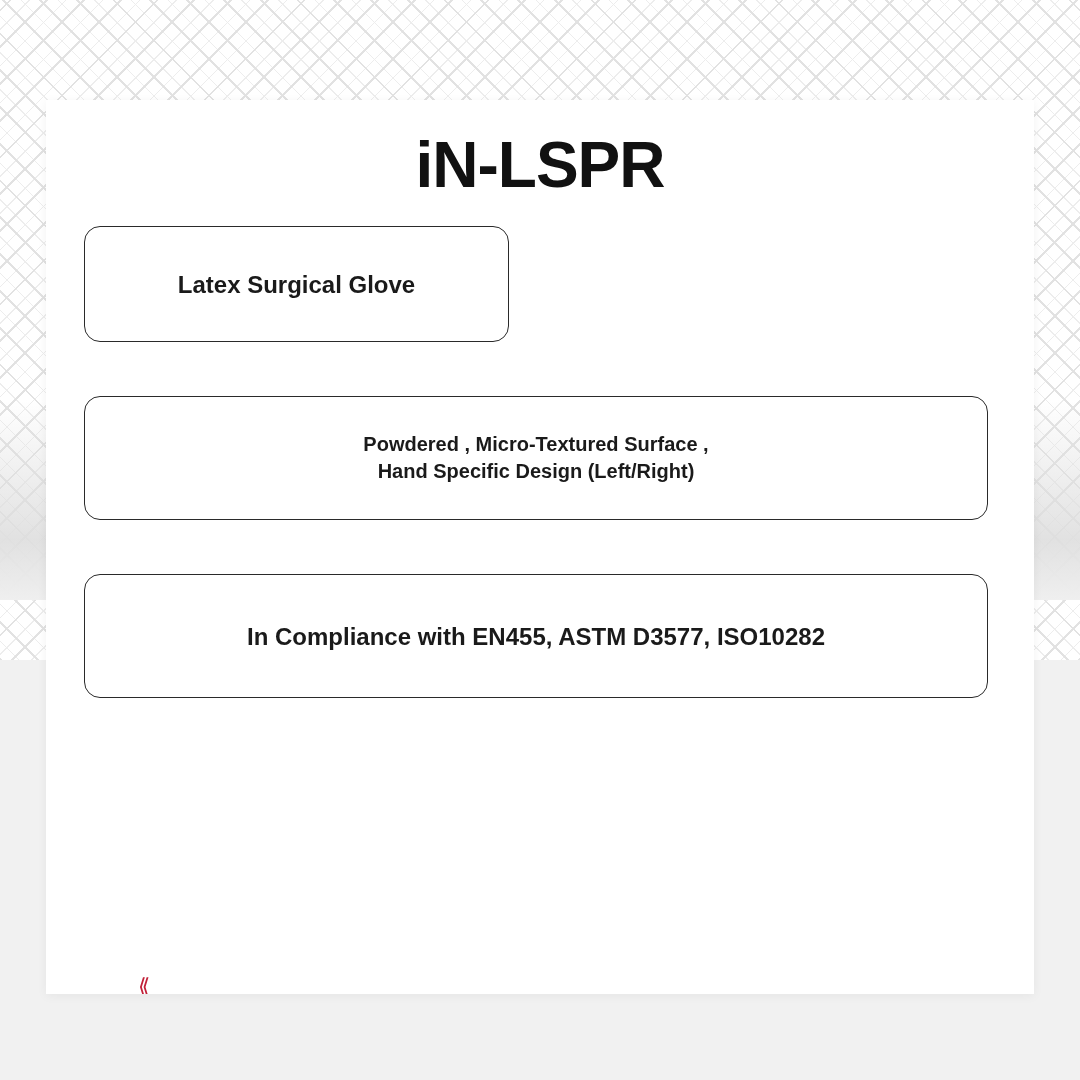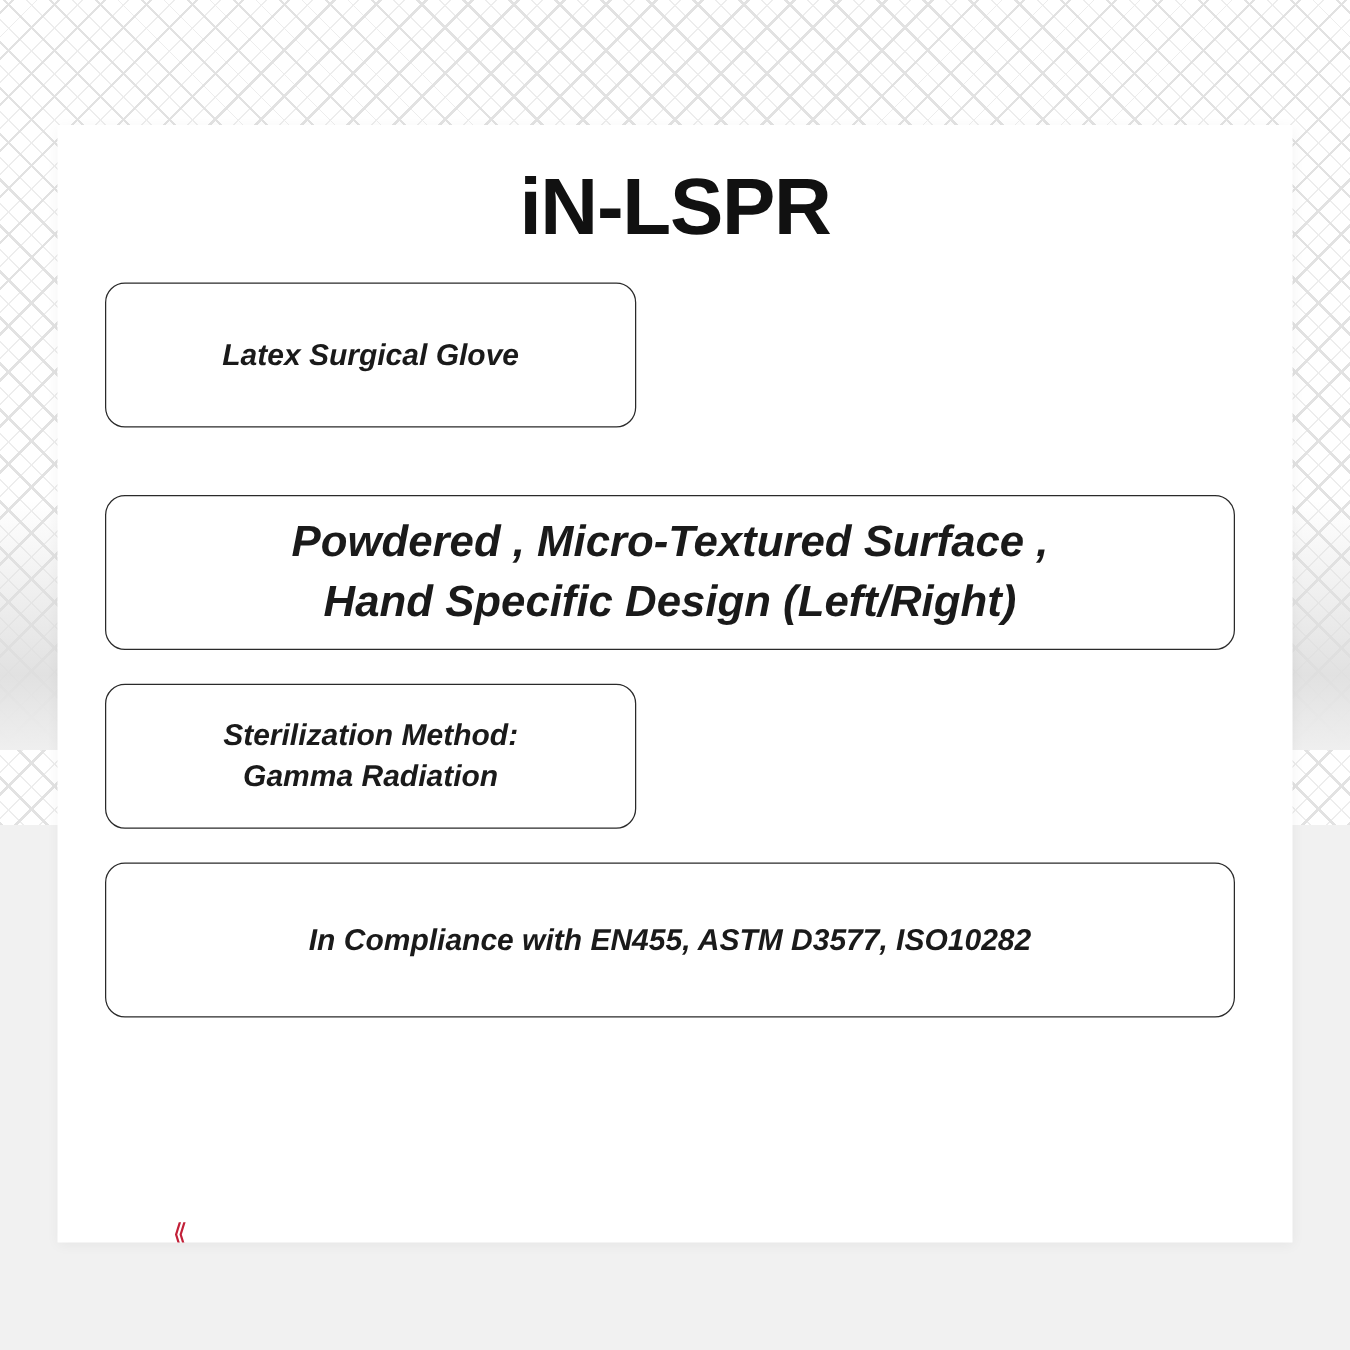--- a/index.html
+++ b/index.html
@@ -76,21 +76,20 @@
 
   .specs {
     margin-top: 26px;
     padding: 0 38px;
   }
 
   .spec-row {
     display: flex;
     gap: 54px;
     margin-bottom: 27px;
-    font-style: italic;
   }
 
   .spec-box {
     border: 1.6px solid #2a2a2a;
     border-radius: 16px;
     background: #ffffff;
     display: flex;
     align-items: center;
     justify-content: center;
     text-align: center;
@@ -107,21 +106,21 @@
   }
 
   .spec-text {
     font-size: 24px;
     font-weight: bold;
     color: #1a1a1a;
     line-height: 1.38;
     white-space: pre-line;
   }
   .spec-text.large {
-    font-size: 35px;
+    font-size: 20px;
   }
   .spec-text.xlarge {
     font-size: 24px;
   }
 
   .accent-mark {
     position: absolute;
     left: 92px;
     bottom: 4px;
     width: 22px;
@@ -156,24 +155,20 @@
       </div>
 
       <div class="spec-row">
         <div class="spec-box full">
           <span class="spec-text large">Powdered , Micro-Textured Surface ,
 Hand Specific Design (Left/Right)</span>
         </div>
       </div>
 
       <div class="spec-row">
-        <div class="spec-box half">
-          <span class="spec-text">Sterilization Method:
-Gamma Radiation</span>
-        </div>
       </div>
 
       <div class="spec-row">
         <div class="spec-box full">
           <span class="spec-text xlarge">In Compliance with EN455, ASTM D3577, ISO10282</span>
         </div>
       </div>
 
     </div>
 

